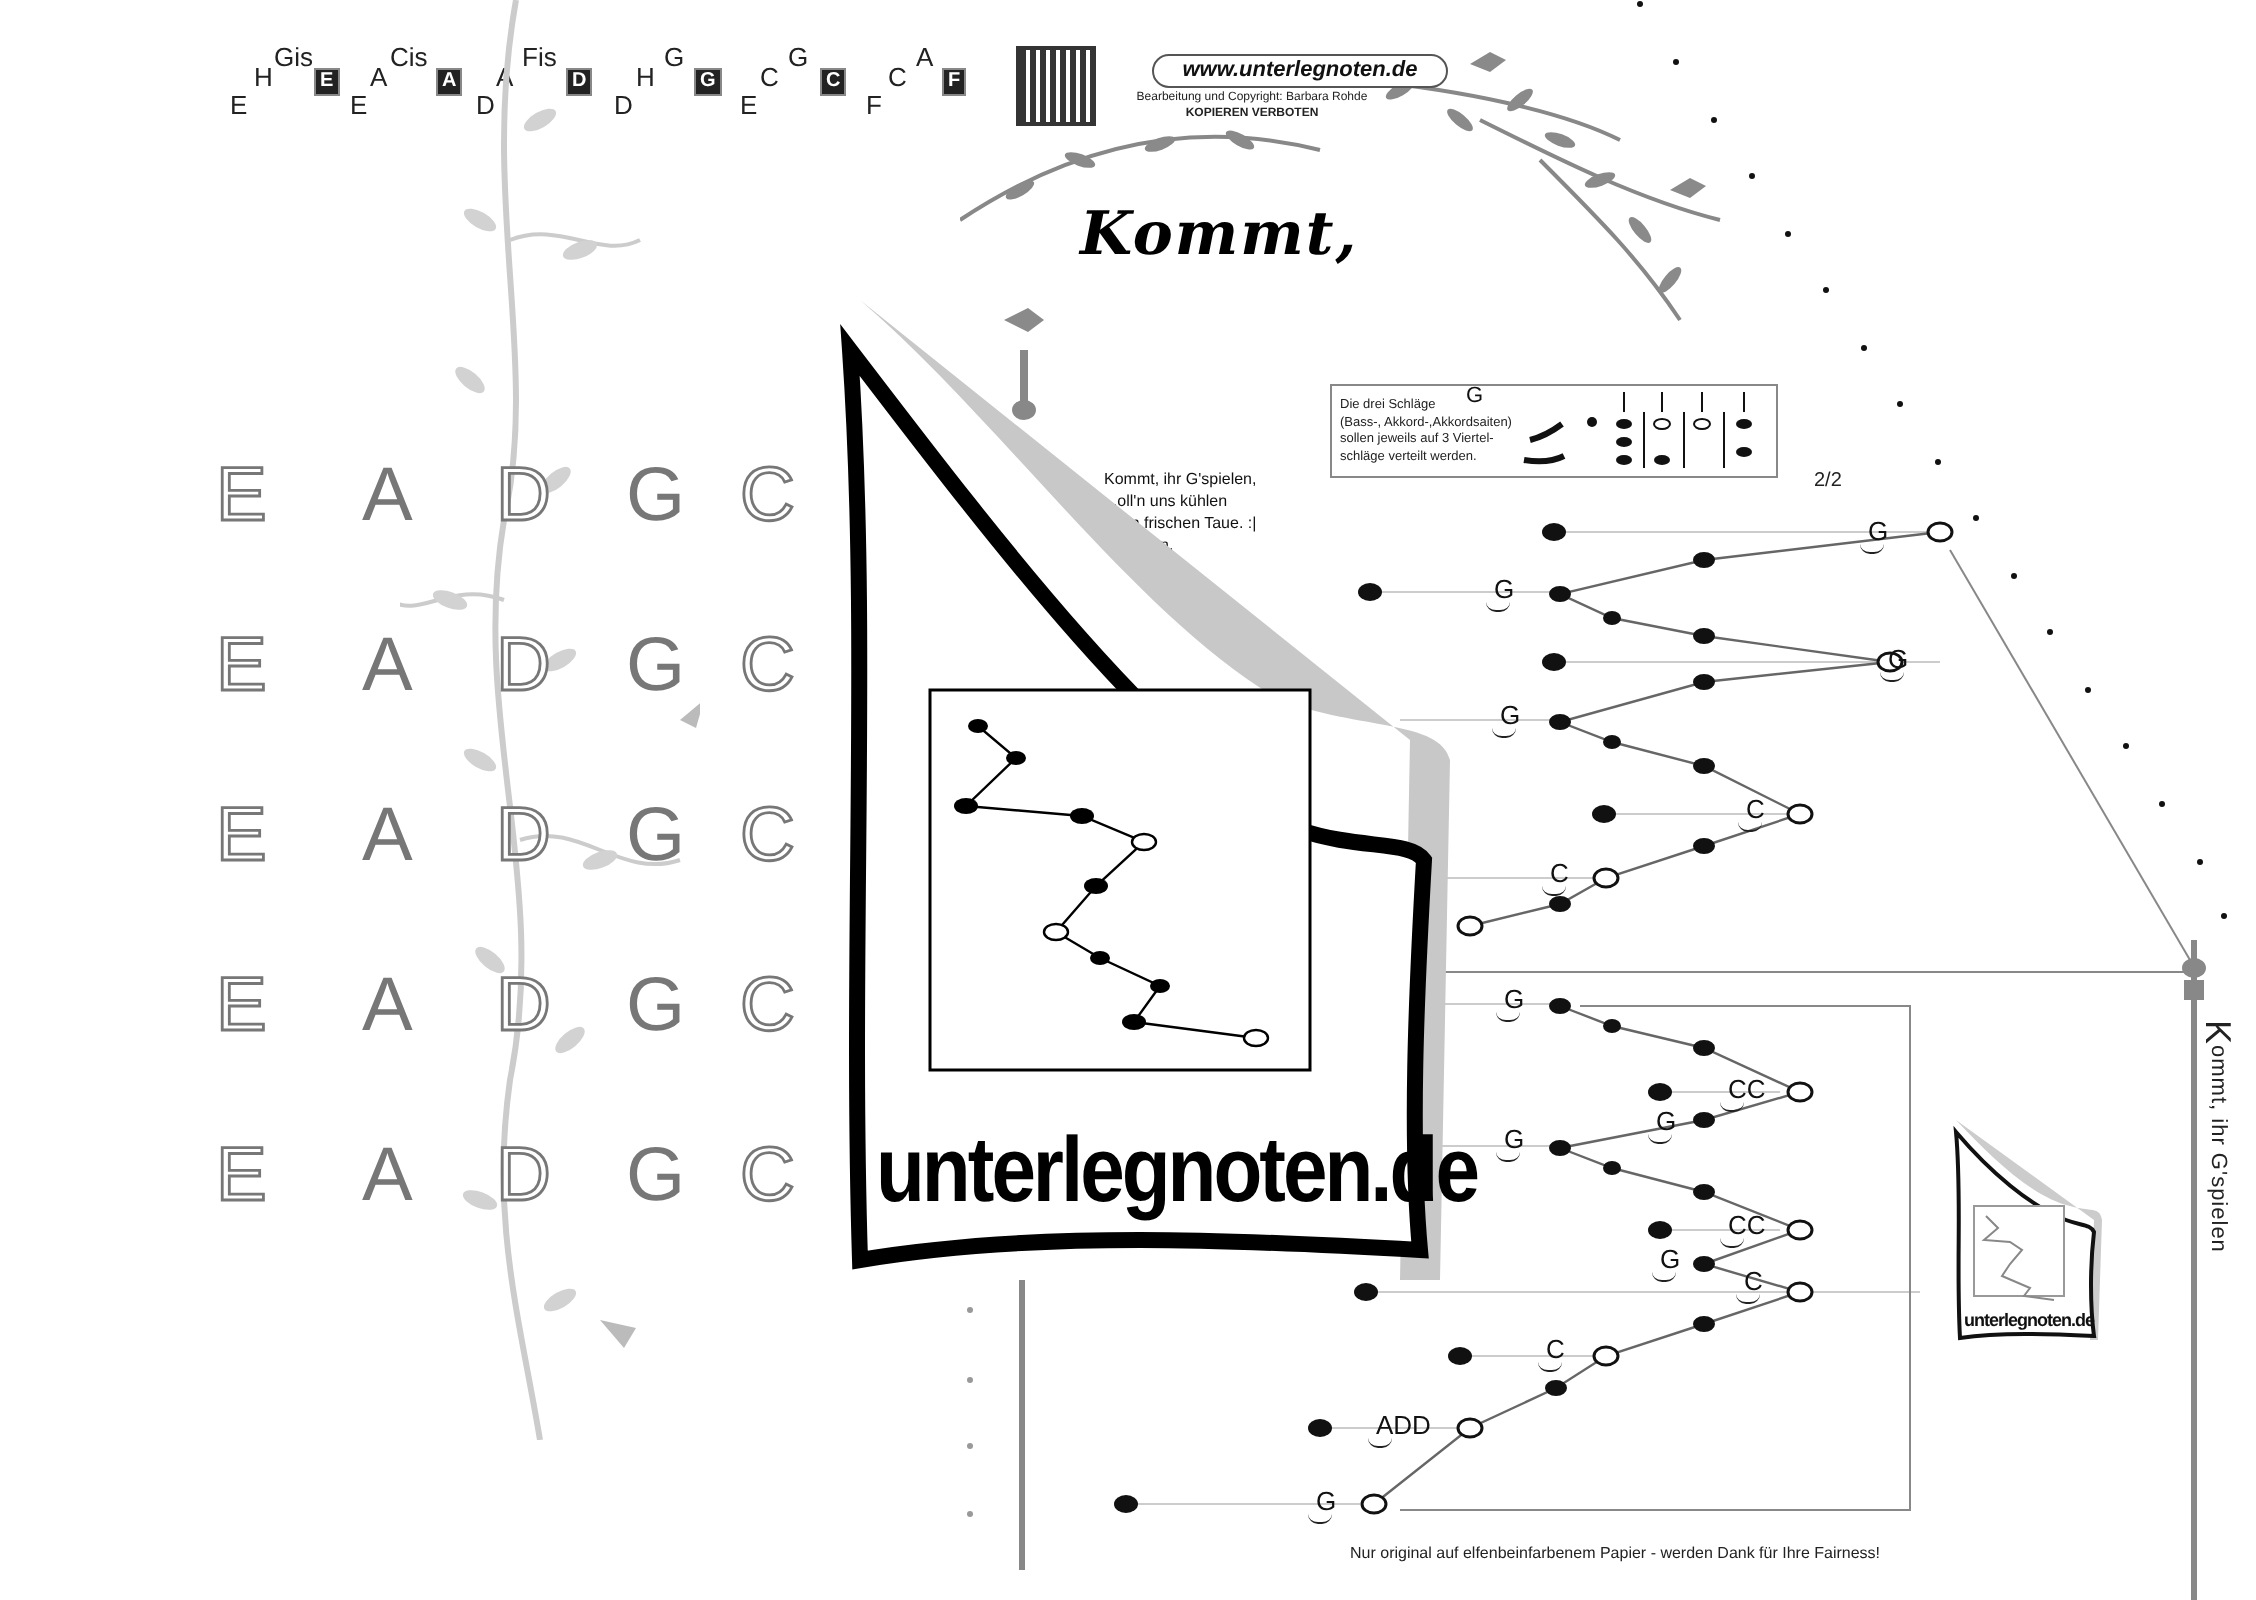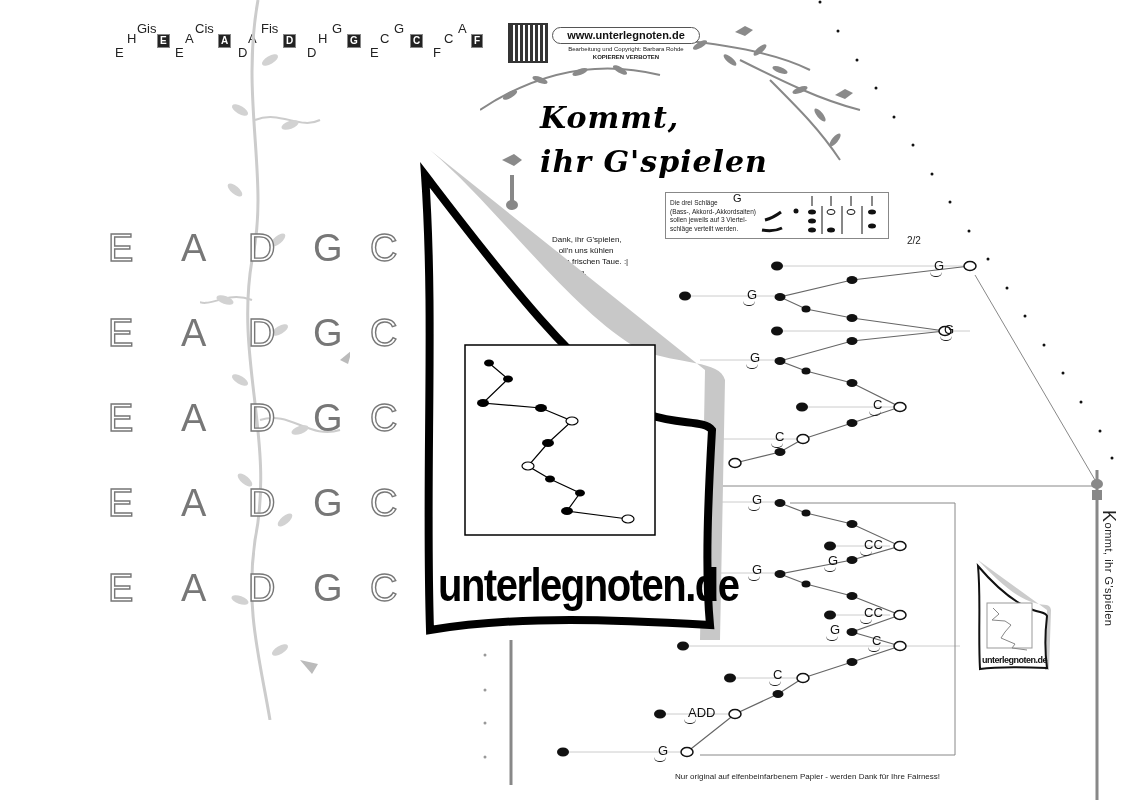--- a/index.html
+++ b/index.html
@@ -12,21 +12,21 @@
   
   .strings{left:108px;top:228px;width:300px;}
   .srow{position:absolute;left:0;width:300px;height:40px;}
   .sl{position:absolute;top:0;font-size:38px;line-height:40px;font-family:"Liberation Sans",sans-serif;}
   .sl.outline{color:#fff;-webkit-text-stroke:1.4px #777;}
   .sl.solid{color:#777;}
   
   .vine{left:200px;top:0;width:150px;height:720px;}
   
   .qr{left:510px;top:25px;width:36px;height:36px;}
-  .url-box{left:552px;top:27px;width:146px;height:15px;border:1px solid #555;border-radius:9px;font-size:11px;font-weight:bold;text-align:center;line-height:15px;background:#fff;}
+  .url-box{left:576px;top:27px;width:146px;height:15px;border:1px solid #555;border-radius:9px;font-size:11px;font-weight:bold;text-align:center;line-height:15px;background:#fff;font-style:italic;}
   .copy{left:548px;top:45px;width:156px;font-size:6px;text-align:center;line-height:8px;color:#222;}
   .title{left:540px;top:96px;font-family:"DejaVu Serif",serif;font-style:italic;font-weight:bold;font-size:30px;line-height:44px;color:#000;letter-spacing:1px;}
   .legend-box{left:665px;top:192px;width:222px;height:45px;border:1px solid #888;background:#fff;}
   .legend-text{left:670px;top:199px;width:112px;font-size:6.5px;line-height:8.5px;color:#222;}
   .legend-chord{left:733px;top:192px;font-size:11px;}
   .meter{left:907px;top:235px;font-size:10px;color:#222;}
   .lyrics{left:552px;top:234px;width:130px;font-size:8px;line-height:11px;color:#111;}
   .logo-frame{left:420px;top:150px;width:320px;height:500px;}
   .logo-text{left:438px;top:560px;width:270px;font-size:40px;font-weight:bold;letter-spacing:-1.5px;color:#000;transform:scaleY(1.15);transform-origin:left top;}
   .mini-logo{left:975px;top:558px;width:78px;height:115px;}
@@ -197,21 +197,20 @@
 
 <div class="abs qr" style="background:repeating-linear-gradient(90deg,#111 0 3px,#fff 3px 5px),#111;outline:2px solid #111;opacity:0.85;"></div>
 <div class="abs url-box">www.unterlegnoten.de</div>
 <div class="abs copy">
   <div>Bearbeitung und Copyright: Barbara Rohde</div>
   <div style="font-weight:bold">KOPIEREN VERBOTEN</div>
 </div>
 
 <div class="abs title">
   <div>Kommt,</div>
-  <div>ihr G'spielen</div>
 </div>
 
 <div class="abs legend-box"></div>
 <div class="abs legend-text">
   <div>Die drei Schläge</div>
   <div>(Bass-, Akkord-,Akkordsaiten)</div>
   <div>sollen jeweils auf 3 Viertel-</div>
   <div>schläge verteilt werden.</div>
 </div>
 <span class="abs legend-chord">G</span>
@@ -236,21 +235,21 @@
       <line x1="112" y1="4" x2="112" y2="14"></line>
     <line x1="62" y1="14" x2="62" y2="42"></line>
       <line x1="82" y1="14" x2="82" y2="42"></line>
       <line x1="102" y1="14" x2="102" y2="42"></line>
   </g>
 </svg>
 
 <span class="abs meter">2/2</span>
 
 <div class="abs lyrics">
-  <div>Dank, ihr G'spielen,</div>
+  <div>Kommt, ihr G'spielen,</div>
   <div>...oll'n uns kühlen</div>
   <div>...em frischen Taue. :|</div>
   <div>... singen,</div>
 </div>
 
 <svg class="abs" style="left:0;top:0;width:1128px;height:800px" viewBox="0 0 1128 800">
   <g stroke="#ccc" stroke-width="1">
     <line x1="777" y1="266" x2="970" y2="266"></line>
     <line x1="685" y1="296" x2="780" y2="296"></line>
     <line x1="777" y1="331" x2="970" y2="331"></line>

